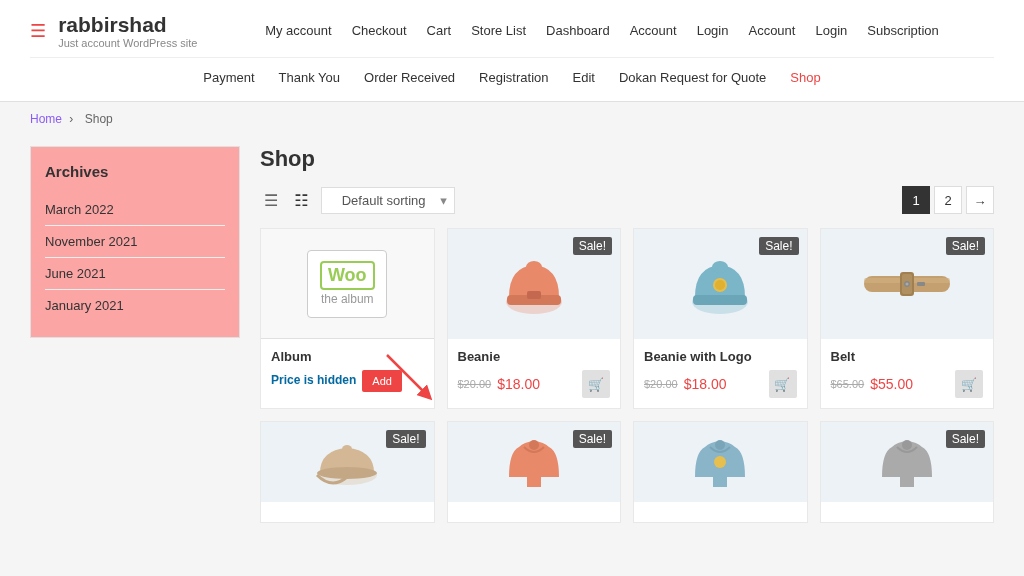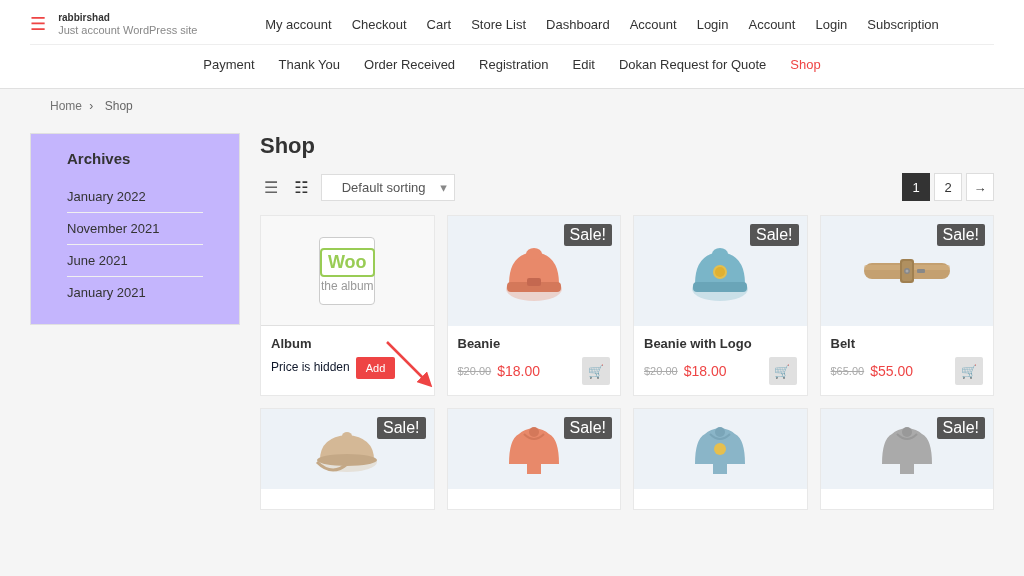--- a/index.html
+++ b/index.html
@@ -3,40 +3,40 @@
   <meta charset="utf-8">
   <style>
     * { box-sizing: border-box; margin: 0; padding: 0; }
     body { font-family: -apple-system, BlinkMacSystemFont, 'Segoe UI', Arial, sans-serif; background: #f5f5f5; font-size: 13px; color: #333; }
 
     
     .header { background: #fff; border-bottom: 1px solid #e0e0e0; padding: 0 30px; }
     .header-top { display: flex; align-items: center; padding: 12px 0 8px; gap: 0; }
     .hamburger-area { display: flex; align-items: center; gap: 12px; min-width: 180px; }
     .hamburger { color: #e44; font-size: 18px; cursor: pointer; }
-    .site-title { font-weight: 700; font-size: 10px; line-height: 1.2; }
+    .site-title { font-weight: 700; font-size: 21px; line-height: 1.2; }
     .site-tagline { font-size: 11px; color: #888; }
     .nav-top { display: flex; flex-wrap: wrap; gap: 0; align-items: center; flex: 1; justify-content: center; }
     .nav-top a { color: #333; text-decoration: none; font-size: 13px; padding: 4px 10px; }
     .header-bottom { display: flex; justify-content: center; gap: 0; padding: 8px 0 12px; border-top: 1px solid #eee; }
     .nav-bottom { display: flex; align-items: center; gap: 0; }
     .nav-bottom a { color: #333; text-decoration: none; font-size: 13px; padding: 4px 12px; }
     .nav-bottom a.active { color: #e44; }
 
     
     .breadcrumb { padding: 10px 30px; font-size: 12px; color: #666; background: #f5f5f5; }
-    .breadcrumb a { color: #737373; text-decoration: none; margin-left: 20px; }
+    .breadcrumb a { color: #8b5cf6; text-decoration: none; }
     .breadcrumb span { margin: 0 4px; }
 
     
     .main { display: flex; padding: 10px 30px 20px; gap: 20px; max-width: 1024px; }
 
     
     .sidebar { width: 210px; flex-shrink: 0; }
-    .sidebar-widget { background: #c4b5fd; border: 1px solid #e0e0e0; padding: 16px 36px; }
+    .sidebar-widget { background: #fca5a5; border: 1px solid #e0e0e0; padding: 16px 14px; }
     .widget-title { font-size: 15px; font-weight: 700; margin-bottom: 14px; }
     .archive-list { list-style: none; }
     .archive-list li { padding: 8px 0; border-bottom: 1px solid #f0f0f0; font-size: 13px; }
     .archive-list li:last-child { border-bottom: none; }
     .archive-list li a { color: #333; text-decoration: none; }
 
     
     .shop-content { flex: 1; }
     .shop-title { font-size: 22px; font-weight: 700; margin-bottom: 14px; }
     .shop-toolbar { display: flex; align-items: center; gap: 8px; margin-bottom: 14px; }
@@ -46,36 +46,36 @@
     .sort-wrapper { position: relative; display: inline-block; }
     .sort-wrapper::after { content: '▾'; position: absolute; right: 8px; top: 50%; transform: translateY(-50%); pointer-events: none; color: #888; }
     .pagination { margin-left: auto; display: flex; align-items: center; gap: 4px; }
     .page-btn { width: 28px; height: 28px; border: 1px solid #ddd; background: #fff; display: flex; align-items: center; justify-content: center; font-size: 13px; cursor: pointer; color: #333; }
     .page-btn.active { background: #333; color: #fff; border-color: #333; }
 
     
     .product-grid { display: grid; grid-template-columns: repeat(4, 1fr); gap: 12px; }
     .product-card { background: #fff; border: 1px solid #e8e8e8; overflow: visible; position: relative; }
     .product-image-wrap { background: #edf2f7; height: 110px; display: flex; align-items: center; justify-content: center; position: relative; overflow: hidden; }
-    .sale-badge { position: absolute; top: 8px; right: 8px; background: #555; color: #fff; font-size: 16px; padding: 2px 6px; border-radius: 2px; }
+    .sale-badge { position: absolute; top: 8px; right: 8px; background: #555; color: #fff; font-size: 12px; padding: 2px 6px; border-radius: 2px; }
     .product-info { padding: 10px 10px 10px; }
     .product-name { font-size: 13px; font-weight: 600; margin-bottom: 6px; color: #333; }
     .price-area { display: flex; align-items: center; gap: 6px; }
     .old-price { font-size: 11px; color: #aaa; text-decoration: line-through; }
     .new-price { font-size: 14px; font-weight: 400; color: #e44; }
     .add-to-cart { margin-left: auto; background: #e0e0e0; border: none; width: 28px; height: 28px; display: flex; align-items: center; justify-content: center; cursor: pointer; color: #666; font-size: 13px; border-radius: 2px; }
-    .price-hidden { color: #0f172a; font-size: 12px; font-weight: 400; line-height: 1.3; }
+    .price-hidden { color: #0369a1; font-size: 12px; font-weight: 700; line-height: 1.3; }
     .add-btn-text { background: #e44; color: #fff; border: none; padding: 5px 10px; font-size: 11px; cursor: pointer; border-radius: 2px; }
 
     
     .arrow-container { position: relative; }
     .red-arrow { position: absolute; top: -20px; right: -18px; width: 60px; height: 60px; pointer-events: none; }
 
     
-    .woo-card { border: 1px solid #ccc; background: #fff; padding: 6px; width: 56px; height: 68px; display: flex; align-items: center; justify-content: center; border-radius: 4px; }
+    .woo-card { border: 1px solid #ccc; background: #fff; padding: 6px; width: 80px; height: 68px; display: flex; align-items: center; justify-content: center; border-radius: 4px; }
     .woo-text { font-size: 18px; font-weight: 900; color: #9c5; border: 2px solid #9c5; padding: 2px 6px; border-radius: 4px; }
     .woo-sub { font-size: 12px; color: #999; margin-top: 2px; text-align: center; }
 
     .bottom-row { margin-top: 0; }
   </style>
 </head>
 <body>
 
 <div class="header">
   <div class="header-top">
@@ -117,21 +117,21 @@
   <span> › </span>
   <span>Shop</span>
 </div>
 
 <div class="main">
 
   <aside class="sidebar">
     <div class="sidebar-widget">
       <div class="widget-title">Archives</div>
       <ul class="archive-list">
-        <li><a href="#">January 2022</a></li>
+        <li><a href="#">March 2022</a></li>
         <li><a href="#">November 2021</a></li>
         <li><a href="#">June 2021</a></li>
         <li><a href="#">January 2021</a></li>
       </ul>
     </div>
   </aside>
 
   <div class="shop-content">
     <h1 class="shop-title">Shop</h1>
 

